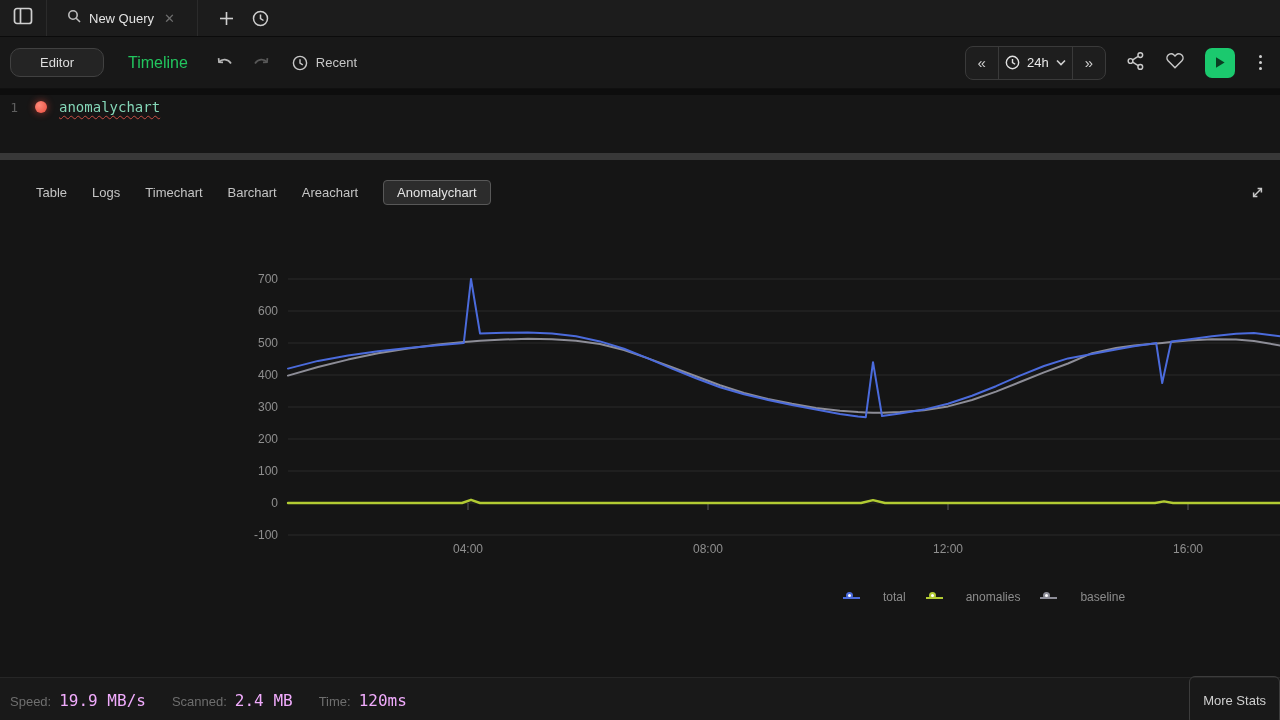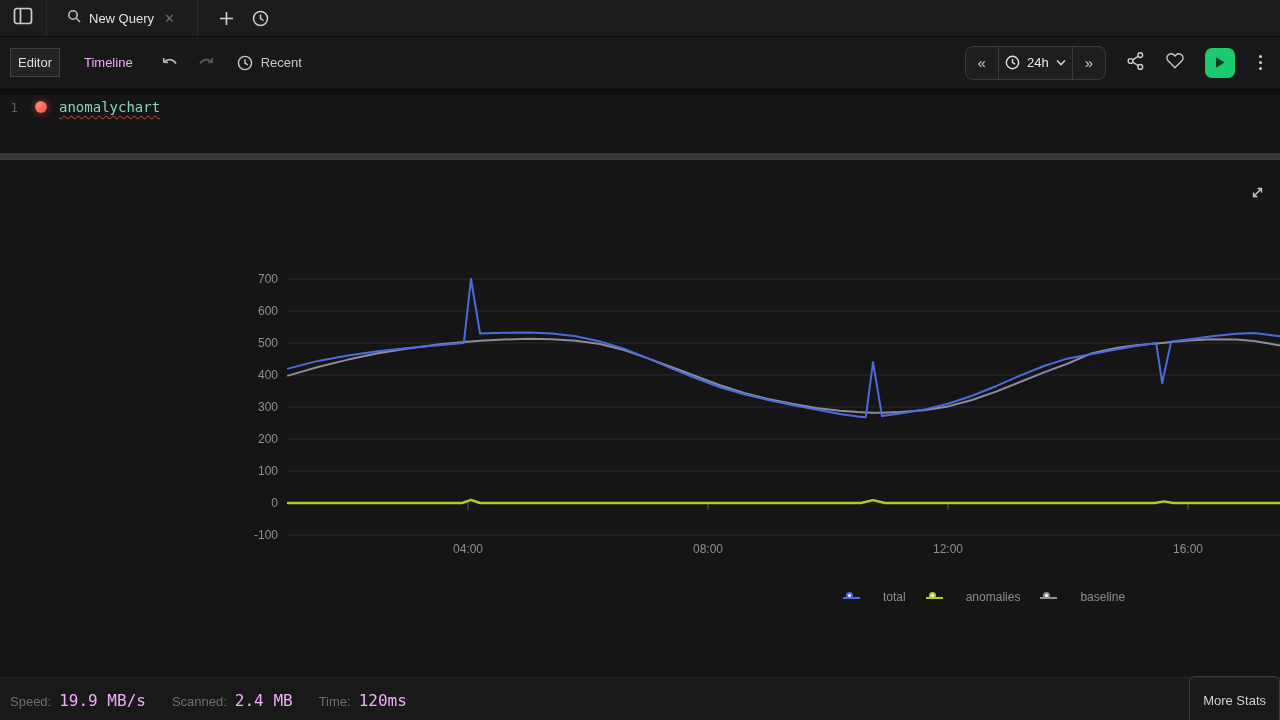--- a/index.html
+++ b/index.html
@@ -12,23 +12,23 @@
   .sidebar-toggle { width:46px; height:100%; display:flex; align-items:center; justify-content:center; cursor:pointer; }
   .qtab { height:100%; display:flex; align-items:center; gap:8px; padding:0 20px;
           border-left:1px solid #2b2b2b; border-right:1px solid #2b2b2b; cursor:pointer; }
   .qtab-title { color:#e3e3e3; font-size:13px; }
   .qtab-close { color:#6f6f6f; font-size:13px; padding:0 2px; }
   .icon-btn { width:34px; height:100%; display:flex; align-items:center; justify-content:center; cursor:pointer; }
 
   
   .toolbar { height:52px; background:#181818; display:flex; align-items:center; position:relative;
              border-bottom:1px solid #101010; }
-  .btn-editor { margin-left:10px; padding:6px 7px; border:1px solid #414141; border-radius:0;
+  .btn-editor { margin-left:10px; padding:6px 29px; border:1px solid #414141; border-radius:10px;
                 background:#242424; color:#dedede; font-size:13px; cursor:pointer; }
-  .btn-timeline { margin-left:12px; padding:6px 12px; color:#f0abfc; font-size:13px; cursor:pointer; }
+  .btn-timeline { margin-left:12px; padding:6px 12px; color:#22c55e; font-size:16px; cursor:pointer; }
   .tb-icon { margin-left:14px; display:flex; align-items:center; justify-content:center; cursor:pointer; }
   .recent { display:flex; align-items:center; gap:8px; margin-left:22px; color:#c7c7c7; font-size:13px; cursor:pointer; }
   .toolbar-right { position:absolute; right:14px; top:0; height:100%; display:flex; align-items:center; gap:20px; }
   .seg-group { display:flex; align-items:stretch; height:34px; border:1px solid #3a3a3a; border-radius:8px;
                overflow:hidden; background:#1e1e1e; }
   .seg { display:flex; align-items:center; justify-content:center; padding:0 12px; cursor:pointer;
          color:#cfcfcf; font-size:15px; }
   .seg-mid { border-left:1px solid #3a3a3a; border-right:1px solid #3a3a3a; gap:7px;
              color:#e8e8e8; font-size:13px; padding:0 6px; }
   .play-btn { width:30px; height:30px; border-radius:7px; background:#1bc96e; display:flex;
@@ -183,20 +183,28 @@
   <div class="ed-row">
     <span class="ed-gutter">1</span>
     <span class="ed-dot"></span>
     <span class="ed-query">anomalychart</span>
   </div>
 </div>
 
 <div class="resize-handle"></div>
 
 <div class="results">
+  <div class="chart-tabs">
+    <span class="ctab">Table</span>
+    <span class="ctab">Logs</span>
+    <span class="ctab">Timechart</span>
+    <span class="ctab">Barchart</span>
+    <span class="ctab">Areachart</span>
+    <span class="ctab active">Anomalychart</span>
+  </div>
   <span class="expand-btn">
     <svg width="17" height="17" viewBox="0 0 17 17" fill="none" stroke="#c9c9c9" stroke-width="1.5">
       <line x1="5" y1="12" x2="12" y2="5"></line>
       <polyline points="8.6,4.6 12.4,4.6 12.4,8.4"></polyline>
       <polyline points="4.6,8.6 4.6,12.4 8.4,12.4"></polyline>
     </svg>
   </span>
 
   <svg id="chart-svg" width="1280" height="365">
       <line x1="288" x2="1280" y1="69" y2="69" stroke="#2a2a2a" stroke-width="1"></line>

